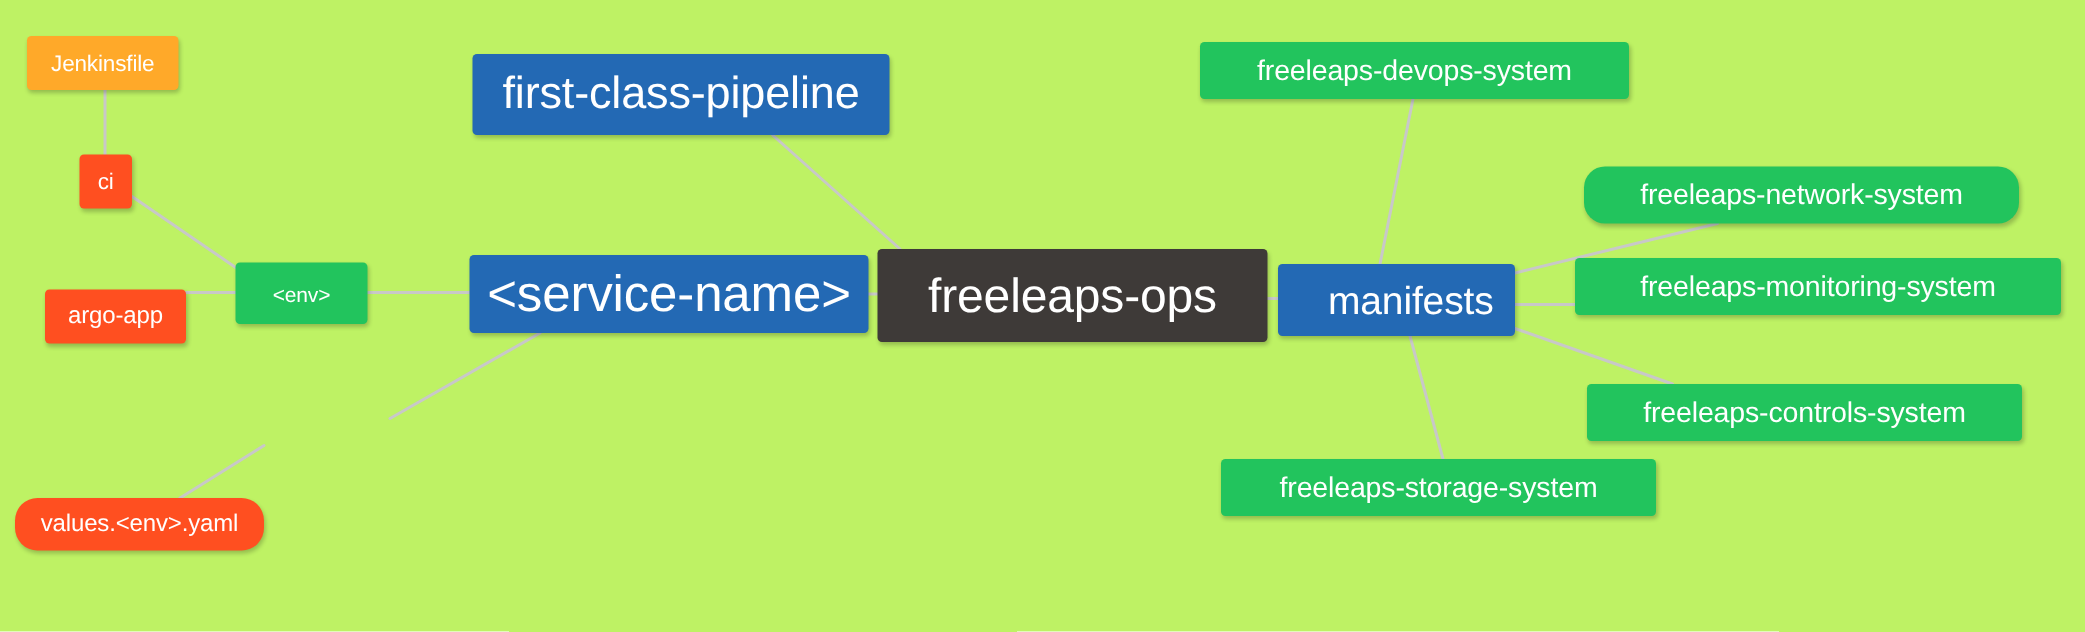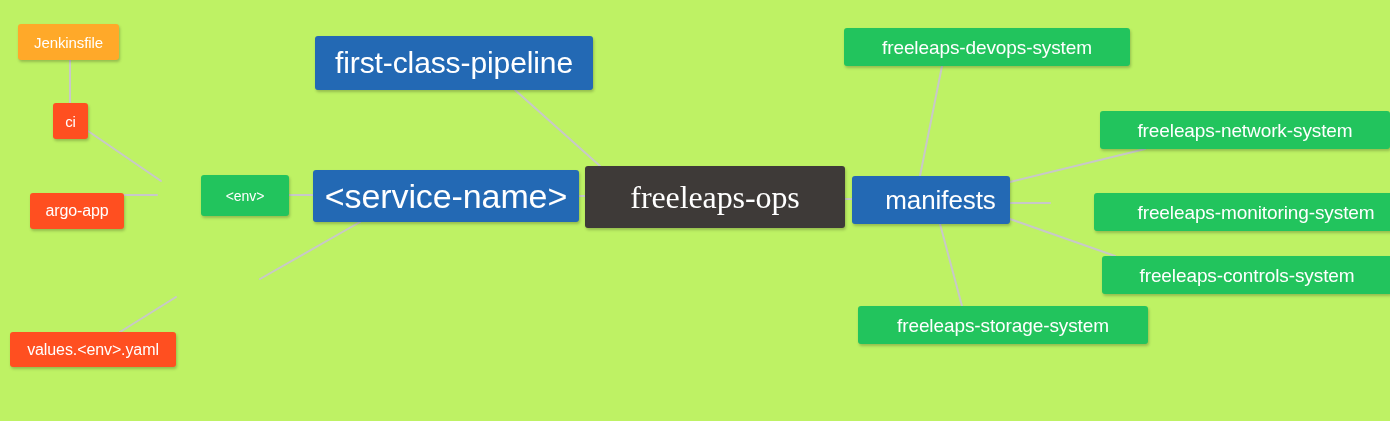--- a/index.html
+++ b/index.html
@@ -35,21 +35,21 @@
     color: #ffffff;
     border-radius: 3px;
     white-space: nowrap;
     box-shadow: 1px 2px 3px rgba(0,0,0,0.22);
     line-height: 1;
     letter-spacing: -0.1px;
     user-select: none;
   }
   .n-root   { background: #3E3A38; }
   .n-blue   { background: #2369B4; }
-  .n-green  { background: #22C45D; margin-left: 44px; }
+  .n-green  { background: #22C45D; }
   .n-red    { background: #FF4F20; }
   .n-orange { background: #FFA929; }
 </style>
 </head>
 <body>
 
 <div id="mindmap">
   <svg id="edges" viewBox="0 0 1390 421" preserveAspectRatio="none" xmlns="http://www.w3.org/2000/svg">
       <line x1="70" y1="60" x2="70" y2="103" stroke="#c8c8c8" stroke-width="2" stroke-linecap="round"></line>
       <line x1="88" y1="131" x2="161" y2="181" stroke="#c8c8c8" stroke-width="2" stroke-linecap="round"></line>
@@ -71,42 +71,42 @@
     </div>
     <div class="node n-red" style="left: 53px; top: 103px; width: 35px; height: 36px; font-size: 15px;">
       <span>ci</span>
     </div>
     <div class="node n-red" style="left: 30px; top: 193px; width: 94px; height: 36px; font-size: 16px;">
       <span>argo-app</span>
     </div>
     <div class="node n-green" style="left: 157px; top: 175px; width: 88px; height: 41px; font-size: 14px;">
       <span>&lt;env&gt;</span>
     </div>
-    <div class="node n-red" style="left: 10px; top: 332px; width: 166px; height: 35px; font-size: 16px;">
+    <div class="node n-red" style="left: 10px; top: 332px; width: 166px; height: 35px; font-size: 16px; border-radius: 15px;">
       <span>values.&lt;env&gt;.yaml</span>
     </div>
     <div class="node n-blue" style="left: 315px; top: 36px; width: 278px; height: 54px; font-size: 30px;">
       <span>first-class-pipeline</span>
     </div>
     <div class="node n-blue" style="left: 313px; top: 170px; width: 266px; height: 52px; font-size: 34px;">
       <span>&lt;service-name&gt;</span>
     </div>
-    <div class="node n-root" style="left: 585px; top: 166px; width: 260px; height: 62px; font-size: 32px; font-family: Liberation Serif, serif;">
+    <div class="node n-root" style="left: 585px; top: 166px; width: 260px; height: 62px; font-size: 32px;">
       <span>freeleaps-ops</span>
     </div>
     <div class="node n-blue" style="left: 852px; top: 176px; width: 158px; height: 48px; font-size: 26px; padding-left: 19px;">
       <span>manifests</span>
     </div>
     <div class="node n-green" style="left: 800px; top: 28px; width: 286px; height: 38px; font-size: 19px;">
       <span>freeleaps-devops-system</span>
     </div>
-    <div class="node n-green" style="left: 1056px; top: 111px; width: 290px; height: 38px; font-size: 19px;">
+    <div class="node n-green" style="left: 1056px; top: 111px; width: 290px; height: 38px; font-size: 19px; border-radius: 14px;">
       <span>freeleaps-network-system</span>
     </div>
-    <div class="node n-green" style="left: 1050px; top: 193px; width: 324px; height: 38px; font-size: 19px;">
+    <div class="node n-green" style="left: 1050px; top: 172px; width: 324px; height: 38px; font-size: 19px;">
       <span>freeleaps-monitoring-system</span>
     </div>
     <div class="node n-green" style="left: 1058px; top: 256px; width: 290px; height: 38px; font-size: 19px;">
       <span>freeleaps-controls-system</span>
     </div>
     <div class="node n-green" style="left: 814px; top: 306px; width: 290px; height: 38px; font-size: 19px;">
       <span>freeleaps-storage-system</span>
     </div>
   </div>
 

